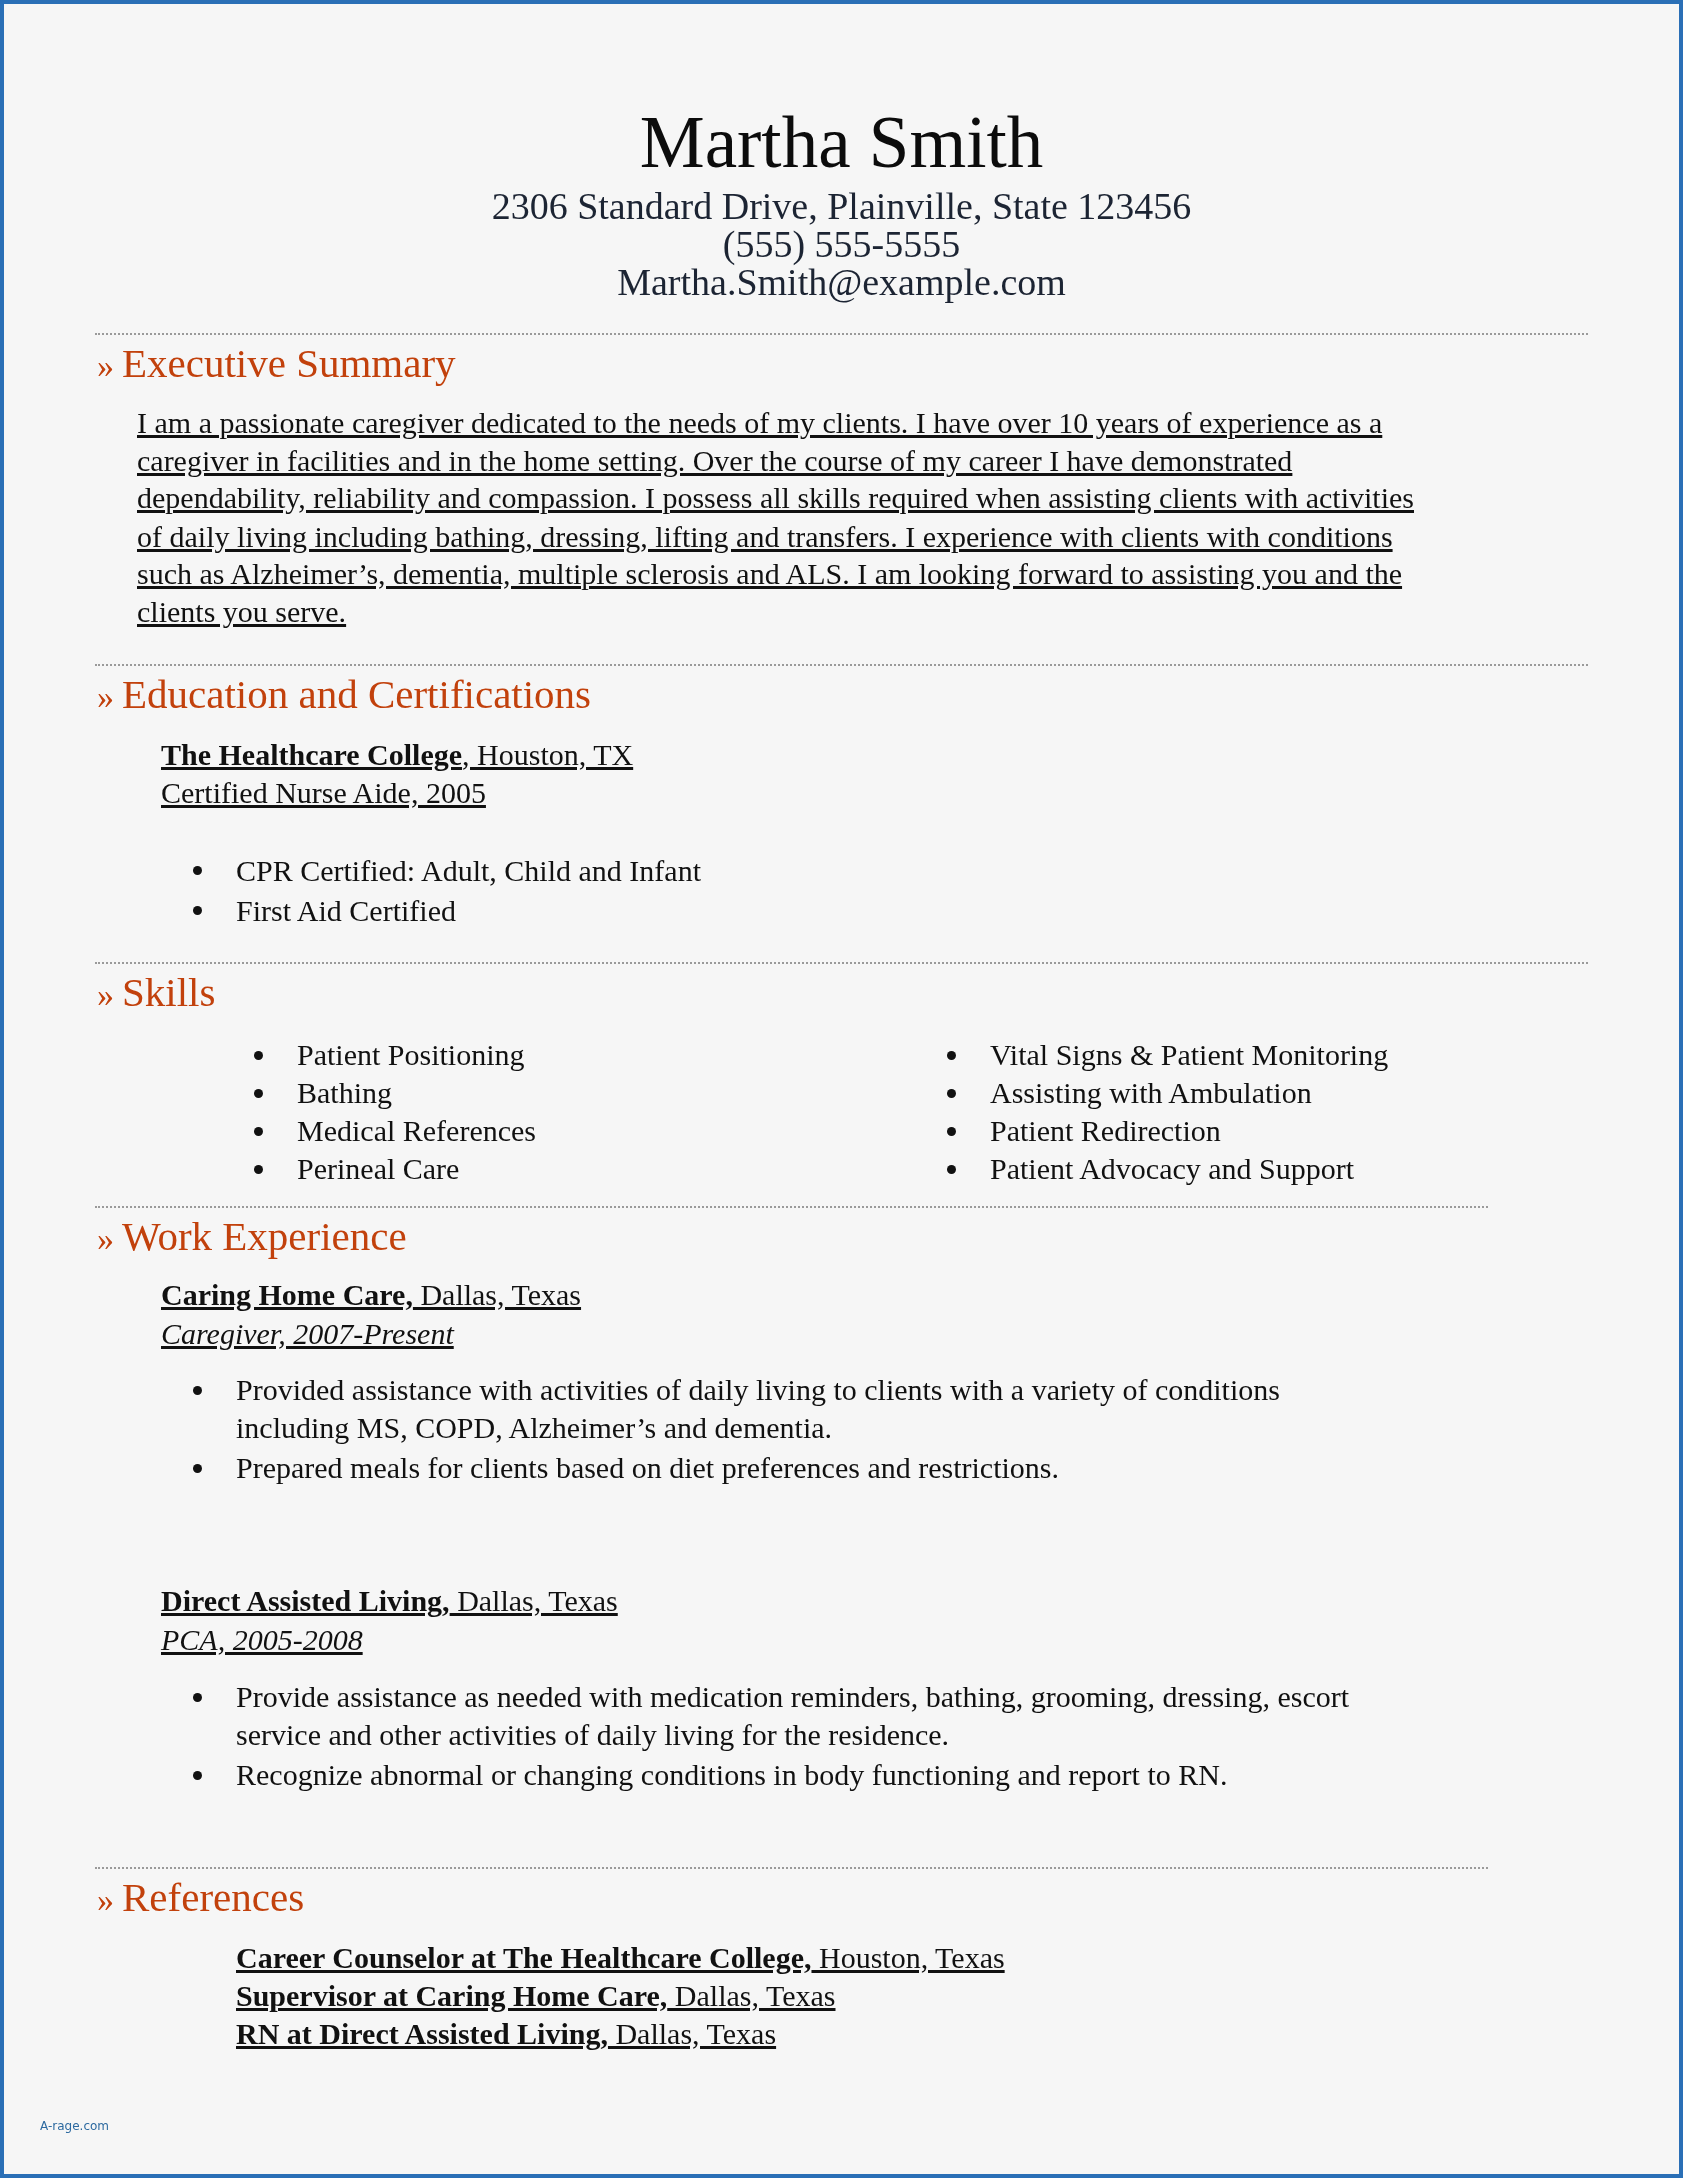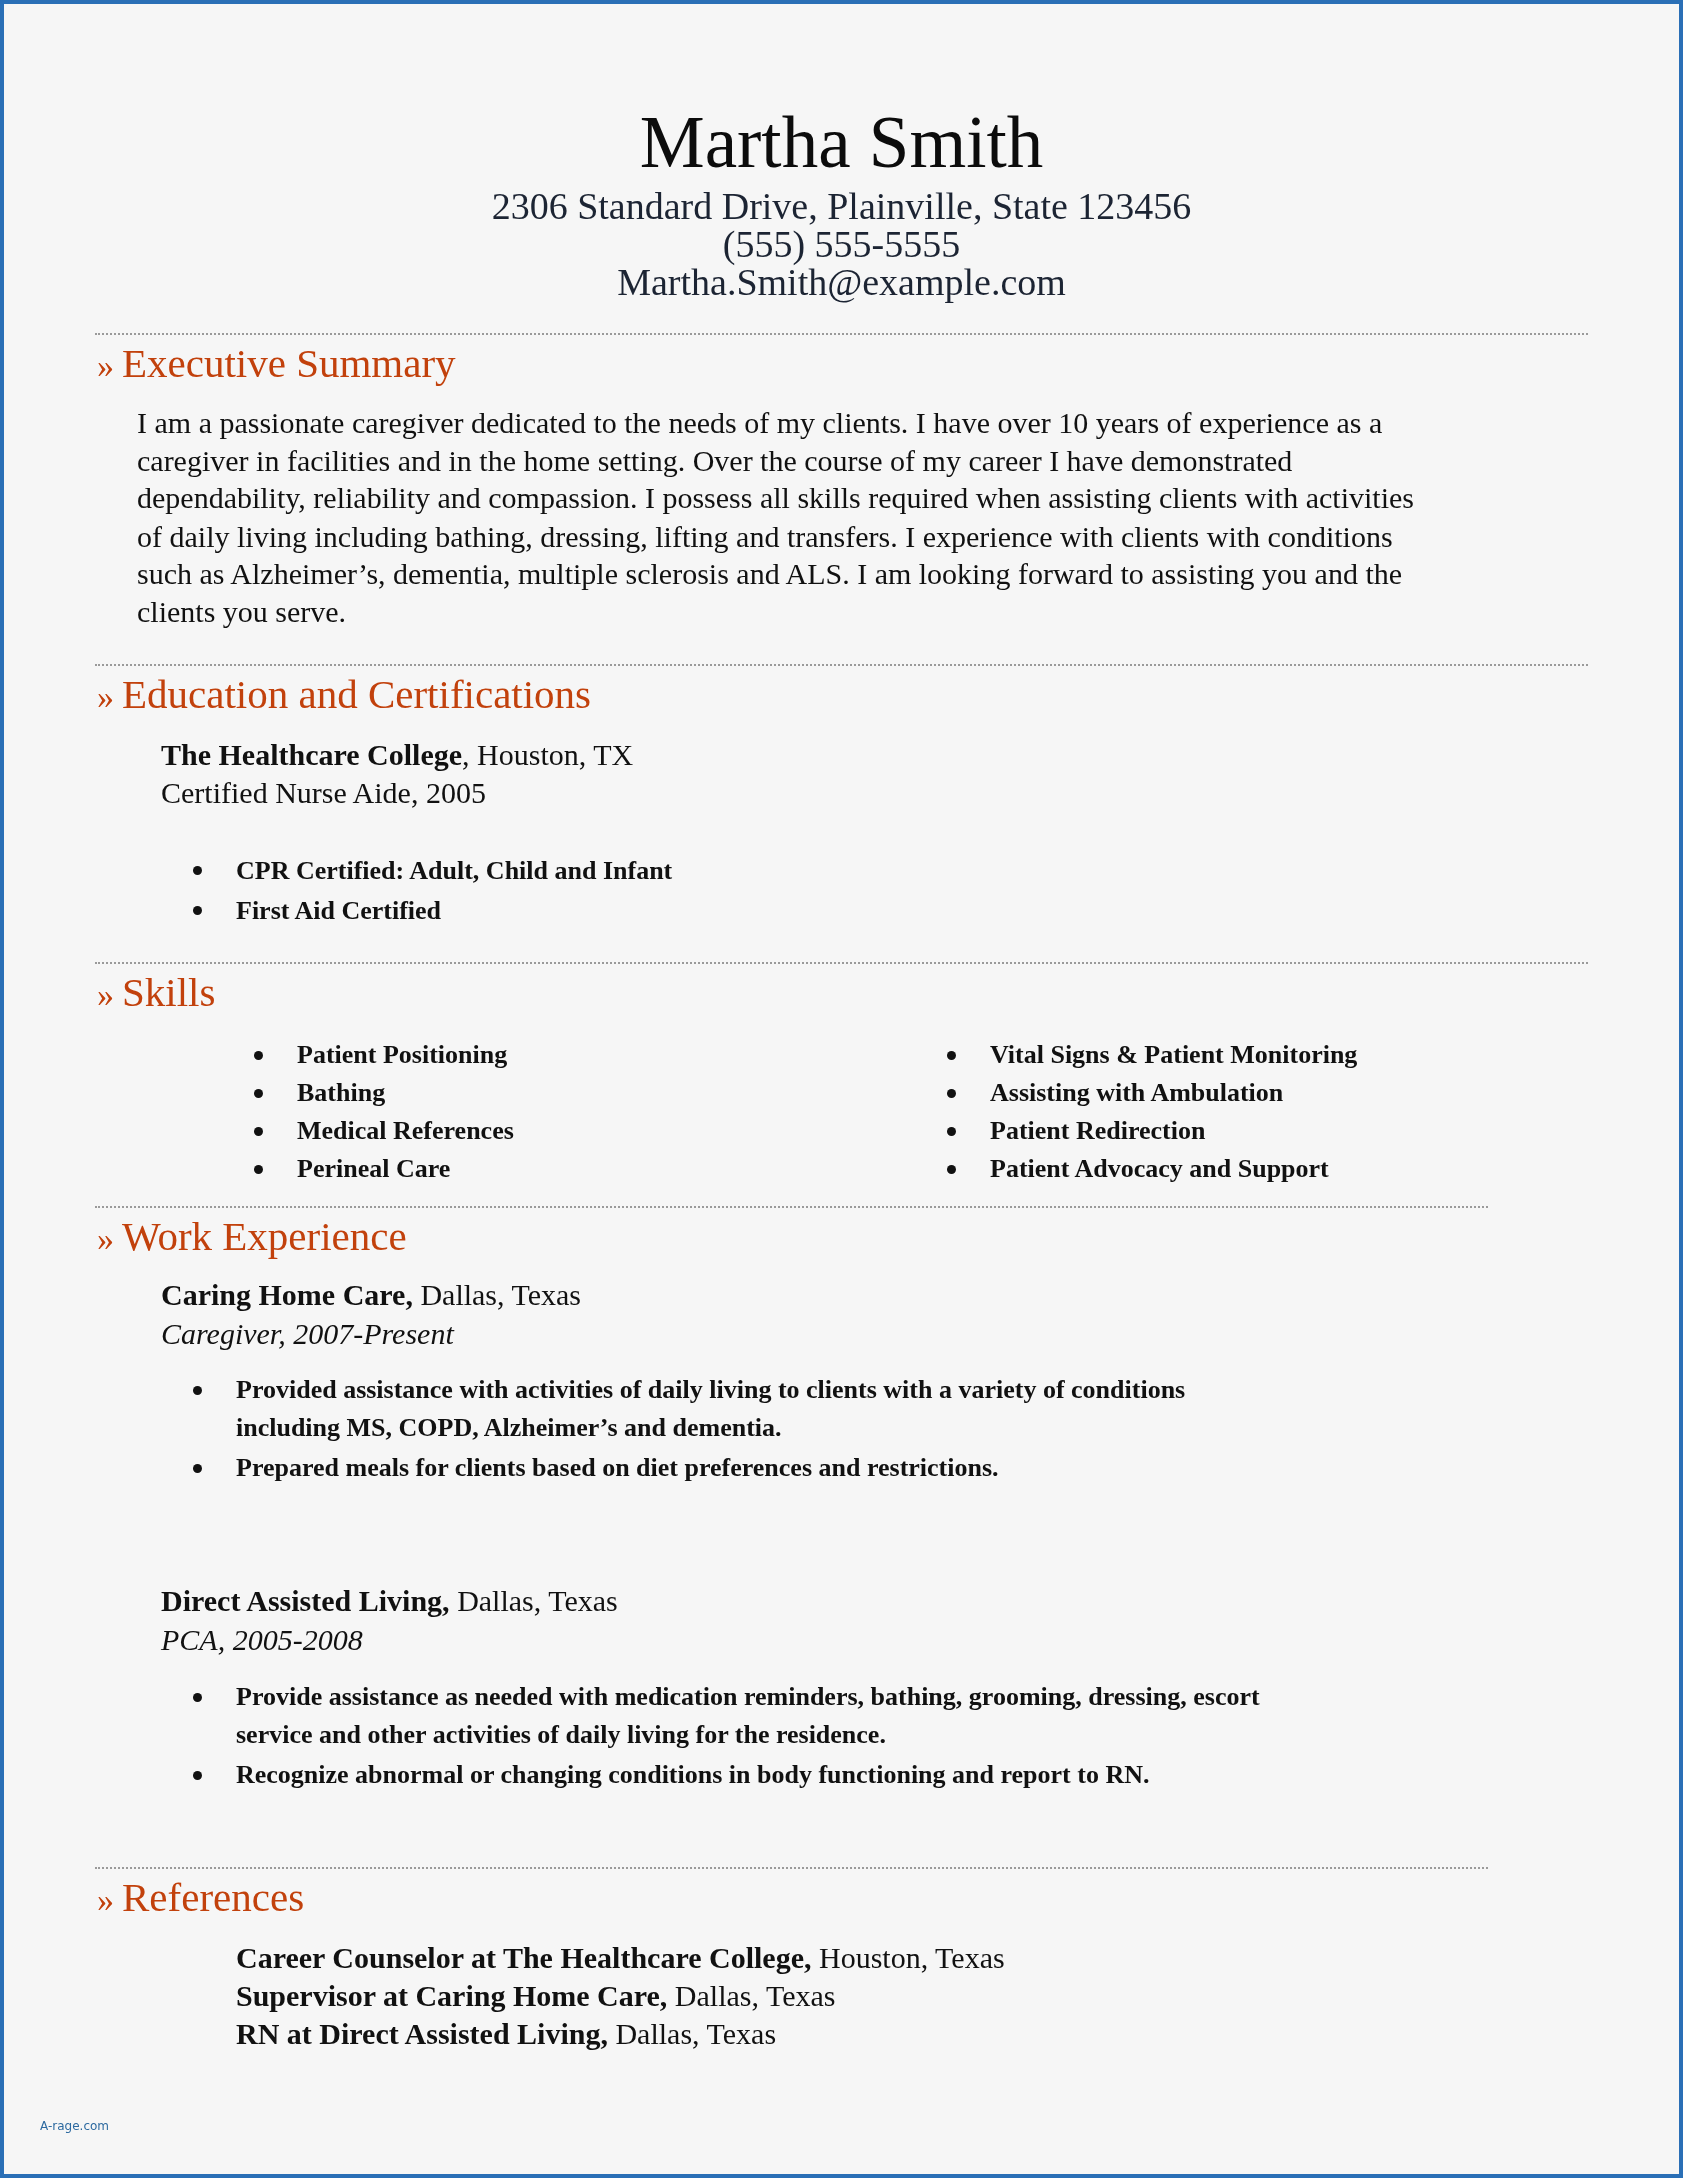--- a/index.html
+++ b/index.html
@@ -18,25 +18,25 @@
   .name { font-size: 73px; line-height: 79px; top: 103px; color: #0c0c0c; }
   .contact { font-size: 38px; line-height: 38px; color: #1c2433; }
   .divider {
     position: absolute; height: 0; border-top: 2px dotted #9a9a9a;
   }
   .heading {
     position: absolute; left: 97px; font-size: 41px; line-height: 48px;
     color: #c2410c;
   }
   .heading .chev { font-size: 34px; margin-right: 8px; }
-  .line { position: absolute; font-size: 30px; line-height: 38px; white-space: nowrap; }
+  .line { position: absolute; font-size: 30px; line-height: 38px; white-space: nowrap; text-decoration: underline; }
   .bold { font-weight: bold; }
   .ital { font-style: italic; }
   .bullet-list { position: absolute; margin: 0; padding: 0; list-style: none; }
-  .bullet-list li { position: relative; font-size: 26px; line-height: 40px; white-space: nowrap; font-weight: bold; }
+  .bullet-list li { position: relative; font-size: 30px; line-height: 40px; white-space: nowrap; }
   .bullet-list li .dot {
     position: absolute; left: -43px; top: 15px; width: 9px; height: 9px;
     border-radius: 50%; background: #111;
   }
   .skills-list li { line-height: 38px; }
   .footer-mark {
     position: absolute; left: 40px; top: 2119px; font-family: "DejaVu Sans", sans-serif;
     font-size: 12px; color: #2d6aa0;
   }
 </style>

